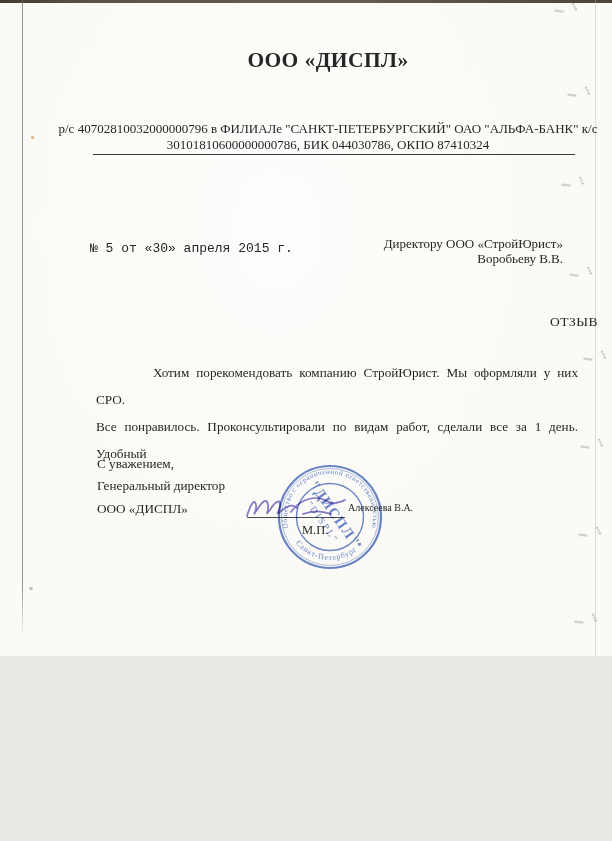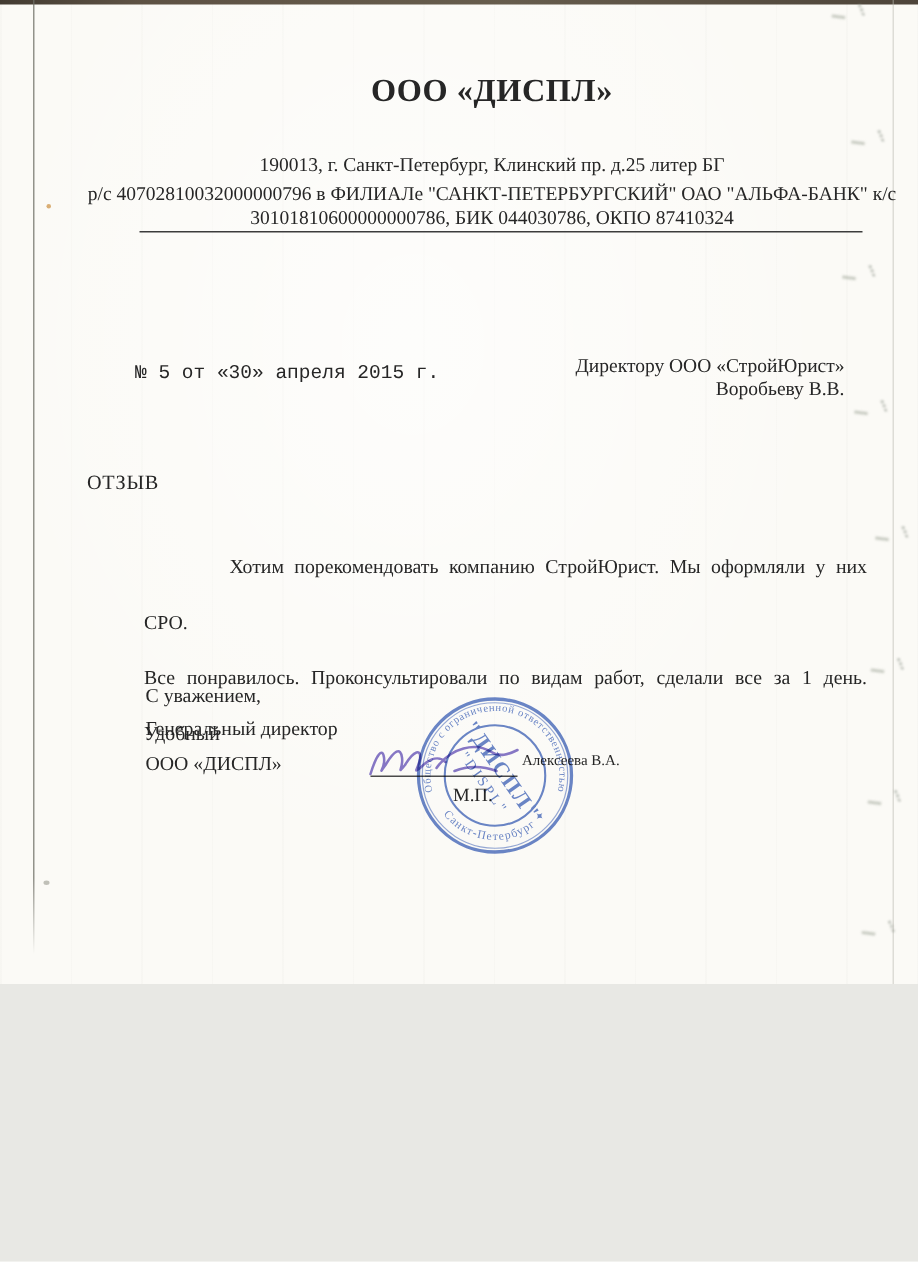--- a/index.html
+++ b/index.html
@@ -22,23 +22,23 @@
   .c-line{position:absolute;left:58px;width:540px;text-align:center;white-space:nowrap;}
   .title{top:48px;font-size:21.5px;font-weight:bold;letter-spacing:.4px;}
   .inn{top:82px;font-size:13px;font-weight:bold;}
   .addr{top:102px;font-size:13px;}
   .bank1{top:121px;font-size:13px;}
   .bank2{top:137px;font-size:13px;}
   .hrule{position:absolute;left:93px;top:154px;width:482px;height:0;
     border-top:1.6px solid #3c3c3c;}
   .numdate{position:absolute;left:90px;top:241px;font-size:13px;white-space:nowrap;font-family:Liberation Mono, monospace;}
   .addressee{position:absolute;right:49px;top:237px;font-size:13px;text-align:right;line-height:14.5px;white-space:nowrap;}
-  .otzyv{position:absolute;left:58px;top:314px;width:540px;text-align:left;
+  .otzyv{position:absolute;left:58px;top:314px;width:540px;text-align:right;
     font-size:13.5px;letter-spacing:.5px;}
-  .bodytext{position:absolute;left:96px;top:359px;width:482px;font-size:13.2px;line-height:37px;}
+  .bodytext{position:absolute;left:96px;top:359px;width:482px;font-size:13.2px;line-height:27px;}
   .bline{text-align:justify;text-align-last:justify;white-space:normal;}
   .bline.first{text-indent:57px;}
   .bline.last{text-align-last:left;}
   .signoff{position:absolute;left:97px;top:453px;font-size:13.2px;line-height:22.3px;}
   .sig-line{position:absolute;left:247px;top:517px;width:98px;height:0;border-top:1.1px solid #4a4a4a;}
   .signer{position:absolute;left:348px;top:502px;font-size:10px;white-space:nowrap;}
   .mp{position:absolute;left:302px;top:523px;font-size:12.5px;}
   .stamp{position:absolute;left:272px;top:459px;width:116px;height:116px;
     mix-blend-mode:multiply;opacity:.82;filter:blur(.25px);}
   .signature{position:absolute;left:243px;top:490px;width:108px;height:34px;
@@ -52,21 +52,20 @@
 </head>
 <body>
 
 <div class="page">
 
   <div class="top-edge"></div>
   <div class="left-line"></div>
   <div class="right-line"></div>
 
   <div class="c-line title">ООО «ДИСПЛ»</div>
-  <div class="c-line addr">190013, г. Санкт-Петербург, Клинский пр. д.25 литер БГ</div>
   <div class="c-line bank1">р/с 40702810032000000796 в ФИЛИАЛе "САНКТ-ПЕТЕРБУРГСКИЙ" ОАО "АЛЬФА-БАНК" к/с</div>
   <div class="c-line bank2">30101810600000000786, БИК 044030786, ОКПО 87410324</div>
   <div class="hrule"></div>
 
   <div class="numdate">№ 5 от «30» апреля  2015 г.</div>
   <div class="addressee">
     <div>Директору ООО «СтройЮрист»</div>
     <div>Воробьеву В.В.</div>
   </div>
 

